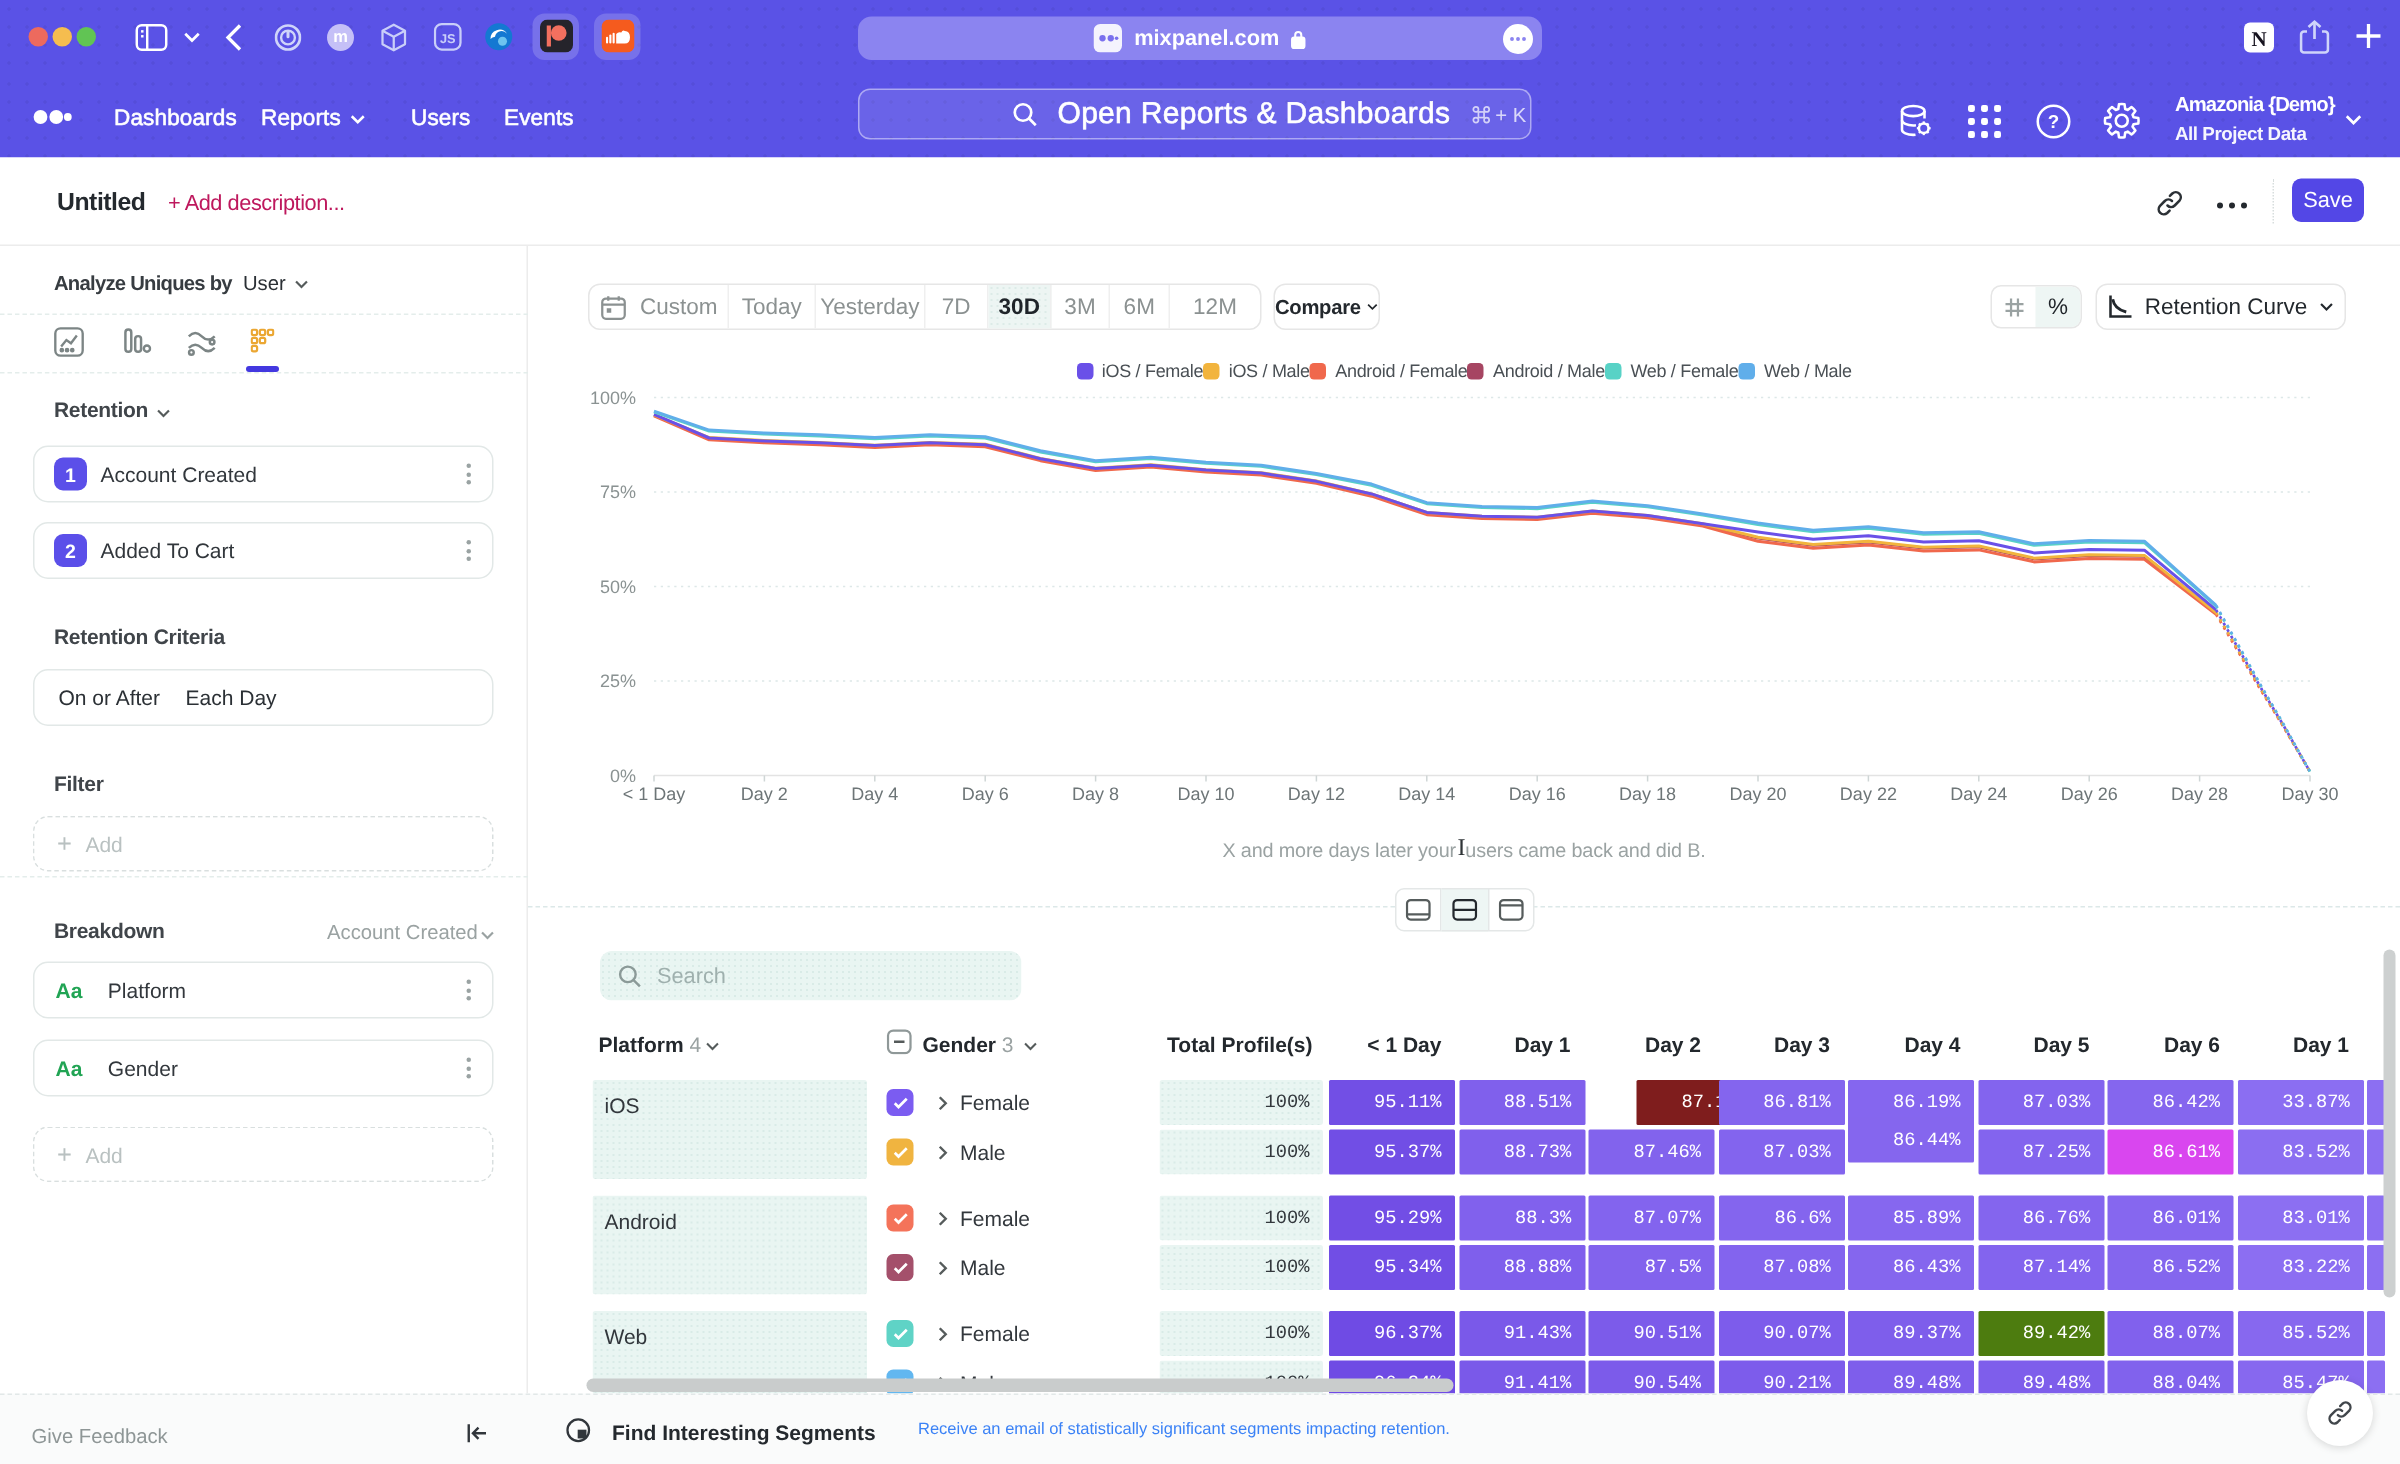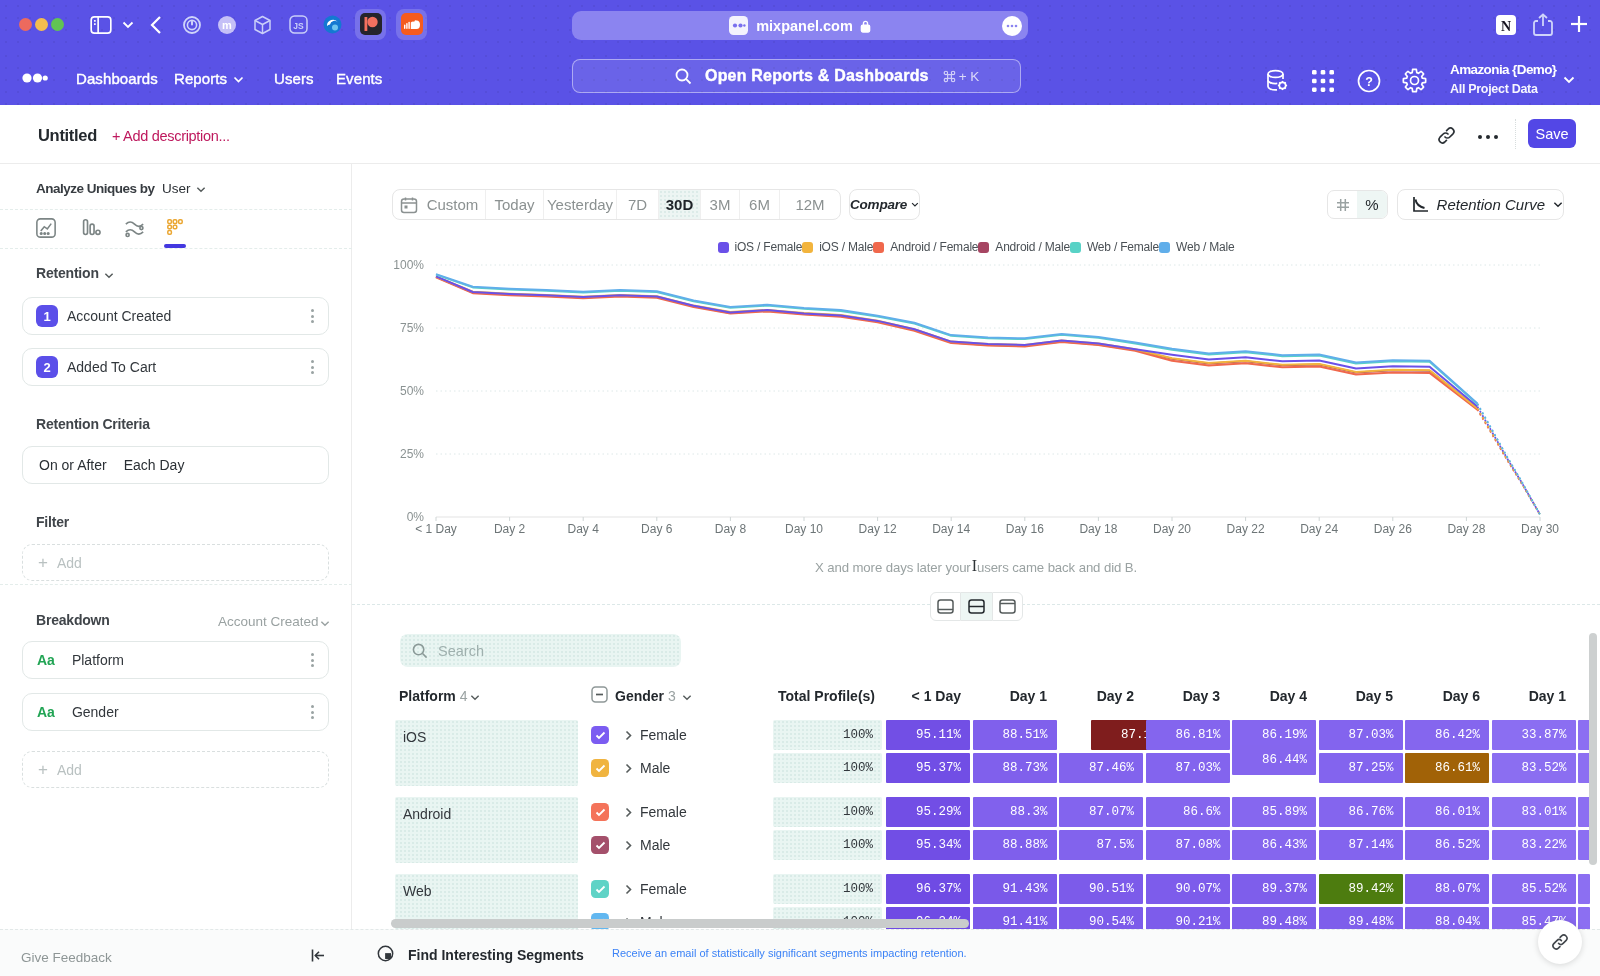--- a/index.html
+++ b/index.html
@@ -31,21 +31,21 @@
 .kebab i { width:3px; height:3px; border-radius:50%; background:#9aa3a3; }
 .addbox { position:absolute; left:22px; width:307px; height:37px; border:1.5px dashed #d9dfdf; border-radius:10px; display:flex; align-items:center; color:#b9c1c1; font-size:14px; }
 .aa { font-size:14px; font-weight:700; color:#21a454; margin-left:14px; }
 .sdivider { position:absolute; left:0; width:352px; border-top:1px dashed #e4edeb; }
 
 #main { position:absolute; left:352px; top:164px; width:1248px; height:765px; background:#fff; overflow:hidden; }
 .seg { position:absolute; left:40px; top:25px; height:31px; border:1px solid #e6e6e6; border-radius:8px; background:#fff; display:flex; align-items:stretch; overflow:hidden; }
 .seg .it { display:flex; align-items:center; justify-content:center; font-size:15px; color:#8b9191; border-right:1px solid #efefef; }
 .seg .it:last-child { border-right:none; }
 .seg .sel { background:#edf5f3; background-image:radial-gradient(rgba(26,115,104,0.08) 1px, transparent 1px); background-size:4px 4px; color:#1f2429; font-weight:700; }
-.btn { border:1px solid #e6e6e6; border-radius:8px; background:#fff; display:flex; align-items:center; justify-content:flex-end; font-size:15px; color:#23282d;font-style:italic; }
+.btn { border:1px solid #e6e6e6; border-radius:8px; background:#fff; display:flex; align-items:center; justify-content:center; font-size:15px; color:#23282d; }
 .legend { position:absolute; top:76px; left:0; width:1248px; display:flex; justify-content:center; gap:0; }
 .legend .li { display:flex; align-items:center; gap:6px; font-size:12px; letter-spacing:-0.2px; color:#4a5055; }
 .legend .sw { width:11px; height:11px; border-radius:3px; }
 .caption { position:absolute; top:393px; left:0; width:1248px; text-align:center; color:#9aa2a2; font-size:13.2px; letter-spacing:-0.1px; }
 .vtoggle { position:absolute; top:428px; left:0; width:1248px; display:flex; justify-content:center; }
 .vtoggle .vb { width:31px; height:29px; border:1px solid #e4e7e7; background:#fff; display:flex; align-items:center; justify-content:center; }
 .vtoggle .vb.sel { background:#eef6f4; }
 
 .searchbox { position:absolute; left:48px; top:470px; width:281px; height:33px; background:#e9f5f2; background-image:radial-gradient(rgba(26,115,104,0.08) 1px, transparent 1px); background-size:4px 4px; border-radius:8px; display:flex; align-items:center; color:#9fb0ae; font-size:14.5px; }
 .th { position:absolute; font-size:14px; font-weight:700; color:#23282d; }
@@ -171,21 +171,21 @@
   <svg class="abs" style="left:233px;top:26px" width="11" height="7" viewBox="0 0 11 7" fill="none" stroke="#fff" stroke-width="1.7">
       <path d="M1.5 1.5 L5.5 5.5 L9.5 1.5"></path>
     </svg>
   <div class="navlink" style="left:274px">Users</div>
   <div class="navlink" style="left:336px">Events</div>
   <div id="mpsearch">
     <svg style="margin-left:102px" width="17" height="17" viewBox="0 0 17 17" fill="none" stroke="#fff" stroke-width="1.8">
         <circle cx="7" cy="7" r="5.5"></circle>
         <line x1="11.2" y1="11.2" x2="15.5" y2="15.5"></line>
       </svg>
-    <span style="margin-left:13px;font-size:16px;font-weight:700;letter-spacing:.2px;-webkit-text-stroke:0.4px #fff">Open Reports &amp; Dashboards</span>
+    <span style="margin-left:13px;font-size:20px;font-weight:400;letter-spacing:.2px;-webkit-text-stroke:0.4px #fff">Open Reports &amp; Dashboards</span>
     <span style="margin-left:14px;font-size:13.5px;opacity:.75;display:flex;align-items:center;gap:3px">
       <svg width="13" height="13" viewBox="0 0 16 16" fill="none" stroke="#fff" stroke-width="1.4" opacity="0.95">
           <circle cx="3.6" cy="3.6" r="2.1"></circle>
           <circle cx="12.4" cy="3.6" r="2.1"></circle>
           <circle cx="3.6" cy="12.4" r="2.1"></circle>
           <circle cx="12.4" cy="12.4" r="2.1"></circle>
           <rect x="5.7" y="5.7" width="4.6" height="4.6"></rect>
         </svg>
       + K</span>
   </div>
@@ -543,21 +543,21 @@
         <path d="M1.5 1.5 L5.5 5.5 L1.5 9.5"></path>
       </svg>
 <div class="glabel" style="left:288px;top:596px">Male</div>
 <div class="totcell" style="top:589px">100%</div>
 <div class="dcell" style="left:534.0px;top:589px;background:#714ee5">95.37%</div>
 <div class="dcell" style="left:620.5px;top:589px;background:#8060ec">88.73%</div>
 <div class="dcell" style="left:707.0px;top:589px;background:#8263ed">87.46%</div>
 <div class="dcell" style="left:793.5px;top:589px;background:#8364ee">87.03%</div>
 <div class="dcell" style="left:880.0px;top:581px;background:#8566ee">86.44%</div>
 <div class="dcell" style="left:966.5px;top:589px;background:#8364ee">87.25%</div>
-<div class="dcell" style="left:1053.0px;top:589px;background:#a16207">86.61%</div>
+<div class="dcell" style="left:1053.0px;top:589px;background:#d946ef">86.61%</div>
 <div class="dcell" style="left:1139.5px;top:589px;background:#8b6ef1">83.52%</div>
 <div class="dcell" style="left:1226.0px;top:589px;width:12px;background:#8c6ff2"></div>
 <div class="labelcell" style="top:633px;height:66px">Android</div>
 <div class="cb" style="left:239px;top:639px;background:#f4735a">
         <svg width="11" height="9" viewBox="0 0 11 9" fill="none" stroke="#fff" stroke-width="1.8">
           <path d="M1.5 4.5 L4 7 L9.5 1.5"></path>
         </svg>
       </div>
 <svg class="abs" style="left:273px;top:643px" width="7" height="11" viewBox="0 0 7 11" fill="none" stroke="#565c5c" stroke-width="1.6">
         <path d="M1.5 1.5 L5.5 5.5 L1.5 9.5"></path>

